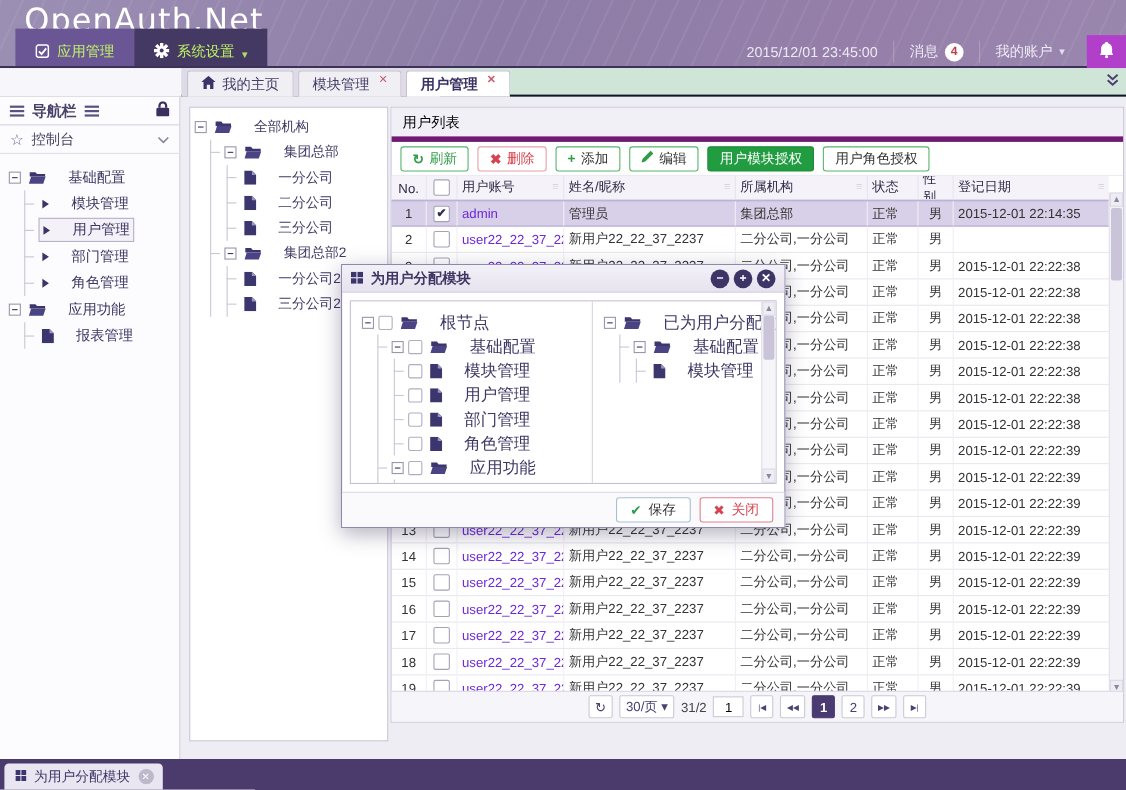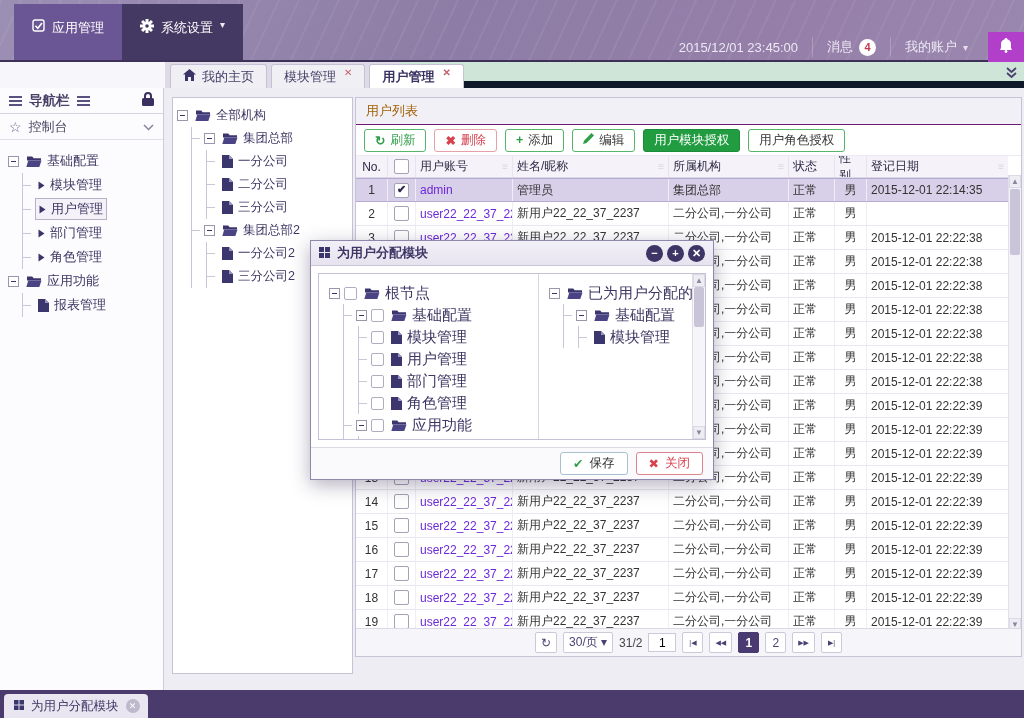--- a/index.html
+++ b/index.html
@@ -7,33 +7,33 @@
        font-family:"Liberation Sans",sans-serif;font-size:13px;color:#333}
   
   .header{position:absolute;left:0;top:0;width:1024px;height:62px;
     background:
       repeating-linear-gradient(115deg,rgba(255,255,255,.06) 0 2px,rgba(255,255,255,0) 2px 18px),
       linear-gradient(115deg,#9c8fb4,#8d7da6 45%,#957fa9 75%,#9a87ae);
     border-bottom:2px solid #3d3157;box-sizing:border-box}
   .logo{position:absolute;left:22px;top:1px;color:#fff;font-size:29px;letter-spacing:1px;
         font-family:"DejaVu Sans",sans-serif}
   .hnav{position:absolute;left:14px;bottom:0;display:flex}
-  .hbtn{height:26px;display:flex;align-items:flex-start;gap:7px;padding:15px 18px;color:#ffffff;font-size:13px;cursor:pointer}
+  .hbtn{height:26px;display:flex;align-items:flex-end;gap:7px;padding:4px 18px;color:#bef264;font-size:13px;cursor:pointer}
   .hbtn.app{background:#6b5695}
   .hbtn.sys{background:#443963}
   .hright{position:absolute;right:0;top:32px;height:30px;display:flex;align-items:center;color:#ece8f4;font-size:13px}
   .hitem{display:flex;align-items:center;gap:6px;padding:0 14px;height:20px;border-left:1px solid rgba(255,255,255,.22)}
   .hitem:first-child{border-left:none}
   .badge{min-width:17px;height:17px;border-radius:50%;background:#fff;color:#c23b4e;font-weight:bold;
          font-size:11px;display:inline-flex;align-items:center;justify-content:center;padding:0 2px;box-sizing:border-box}
   .bellbtn{width:36px;height:30px;background:#b13fca;display:flex;align-items:center;justify-content:center;margin-left:6px;cursor:pointer}
   .caret{font-size:10px;opacity:.9}
   
   .tabstrip{position:absolute;top:62px;left:0;width:1024px;height:26px;background:#cfe5d8;
-            border-bottom:7px solid #0f172a;box-sizing:border-box}
+            border-bottom:2px solid #0f172a;box-sizing:border-box}
   .tabstrip .leftfill{position:absolute;left:0;top:0;width:165px;height:26px;background:#f7f6fa}
   .tabstrip .tabback{position:absolute;left:165px;top:0;width:235px;height:26px;background:#dedbe7}
   .tabs{position:absolute;left:170px;top:2px;display:flex;gap:4px}
   .tab{height:23px;display:flex;align-items:center;gap:6px;padding:0 12px;background:#f0eff4;
        border:1px solid #c6c1d4;border-bottom:none;border-radius:3px 3px 0 0;color:#453d66;cursor:pointer;white-space:nowrap}
   .tab.active{background:#fff;font-weight:bold;color:#3a3162}
   .tabclose{color:#c75f6f;font-size:10px;margin:-9px 0 0 2px}
   .tab-overflow{position:absolute;right:6px;top:4px;cursor:pointer}
   
   .content{position:absolute;top:88px;left:0;width:1024px;height:602px;background:#efedf4}
@@ -47,30 +47,30 @@
   .star{color:#6a628a;font-size:14px}
   .side-tree{padding:9px 4px 0 8px}
   
   .tnode{display:flex;align-items:center;height:24px;gap:4px;color:#3d3763;white-space:nowrap;cursor:pointer}
   .tkids{margin-left:14px;border-left:1px solid #cac6d8}
   .tkids:empty{display:none}
   .tick{width:9px;height:1px;background:#cac6d8;flex:0 0 auto;margin-left:-1px}
   .exp{width:11px;height:11px;border:1px solid #9a96ab;background:#fff;position:relative;flex:0 0 auto;box-sizing:border-box}
   .exp::after{content:"";position:absolute;left:2px;right:2px;top:4px;height:1px;background:#3a3468}
   .tcb{width:13px;height:13px;border:1px solid #b0adc0;background:#fff;border-radius:2px;flex:0 0 auto;box-sizing:border-box}
-  .twrap{display:inline-flex;align-items:center;gap:5px;padding:1px 3px}
+  .twrap{display:inline-flex;align-items:center;gap:20px;padding:1px 3px}
   .twrap.selnode{border:1px solid #b7b2c8;background:#f4f2f8}
   .ticon{display:inline-flex;align-items:center}
   .org-panel{position:absolute;left:172px;top:9px;width:181px;height:577px;background:#fff;
              border:1px solid #c7c3d6;box-sizing:border-box;padding:6px 4px;overflow:hidden}
   .org-panel .tnode{height:23px;font-size:12.5px}
   
   .user-panel{position:absolute;left:355px;top:9px;width:667px;height:560px;background:#fff;
               border:1px solid #c7c3d6;box-sizing:border-box}
-  .up-head{height:26px;line-height:26px;padding:0 10px;background:#f2f0f7;border-bottom:1px solid #701a75;color:#a16207}
+  .up-head{height:26px;line-height:26px;padding:0 10px;background:#f2f0f7;border-bottom:5px solid #701a75;color:#000000}
   .up-toolbar{height:30px;display:flex;align-items:center;gap:8px;padding:0 8px;border-bottom:1px solid #eceaf2}
   .tbtn{height:23px;display:inline-flex;align-items:center;gap:5px;padding:0 10px;border-radius:3px;background:#fff;
         border:1px solid #57b56b;font-size:12.5px;color:#333;font-family:inherit;cursor:pointer}
   .tbtn.green-outline{color:#2f9e47}
   .tbtn.red-outline{color:#d8424f;border-color:#e5a0a8}
   .tbtn.green-solid{background:#219c41;border-color:#1d8c3a;color:#fff}
   .tbtn .gi{color:#2f9e47;font-weight:bold}
   .tbtn .ri{color:#d8424f;font-weight:bold}
   .thead{display:flex;height:21px;background:#f5f3f9;border-bottom:1px solid #dcd9e6;font-weight:normal;font-size:12px;margin-right:13px}
   .hc{display:flex;align-items:center;padding:0 4px;box-sizing:border-box;border-right:1px solid #e7e4ef;color:#2d2a44;overflow:hidden}

